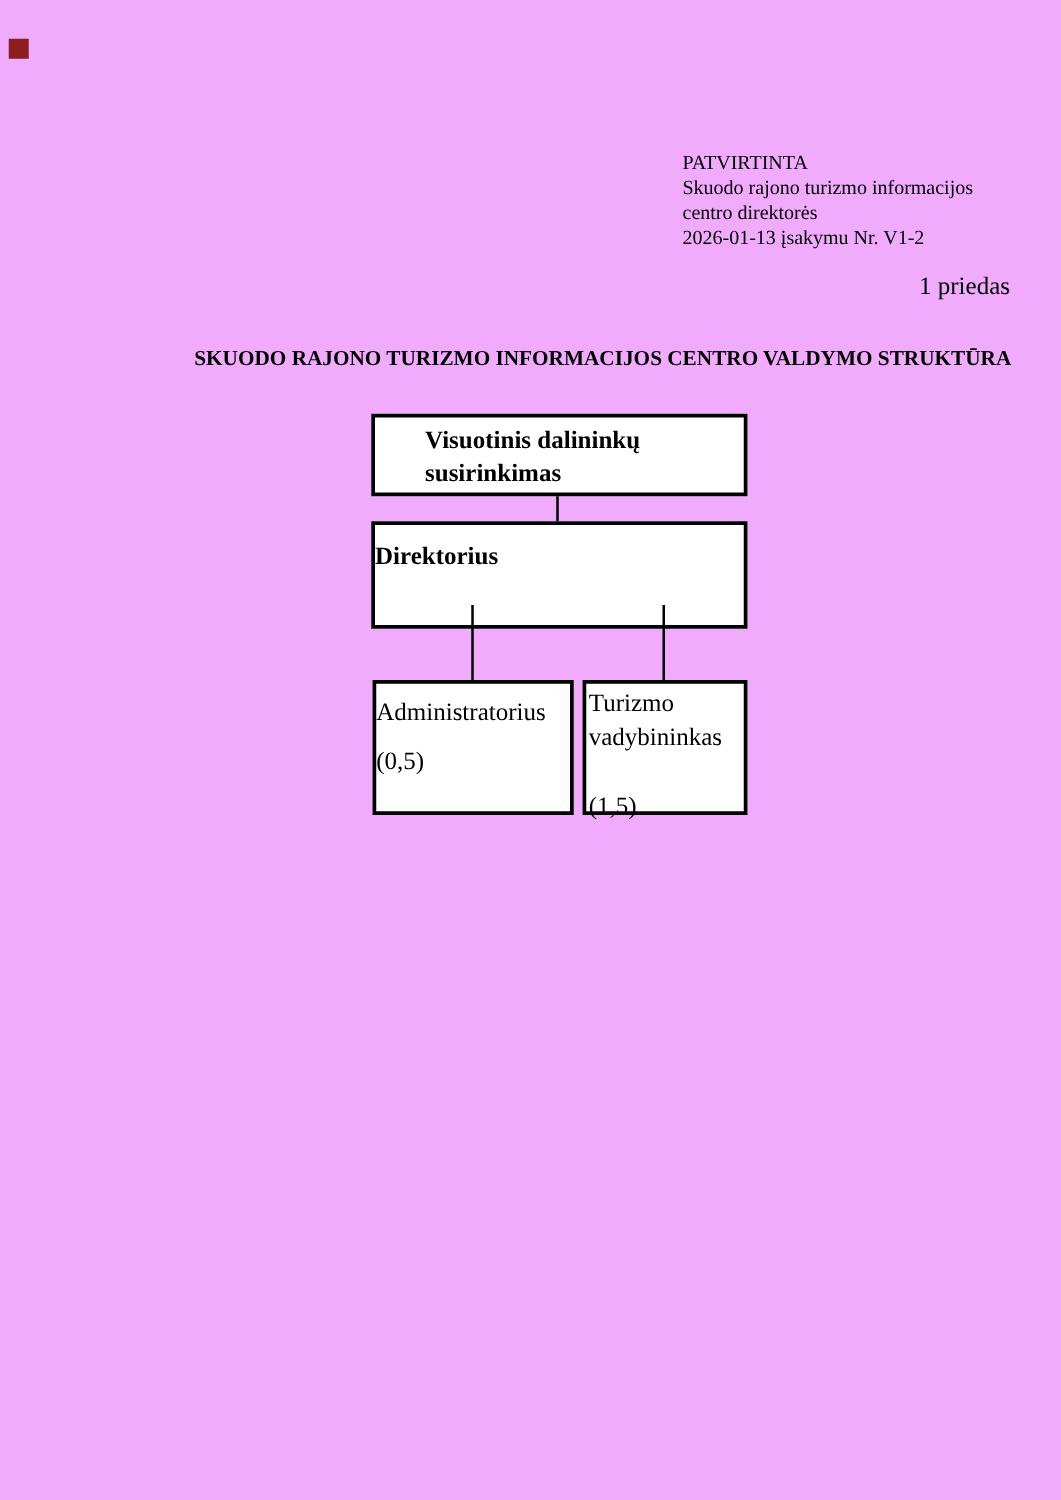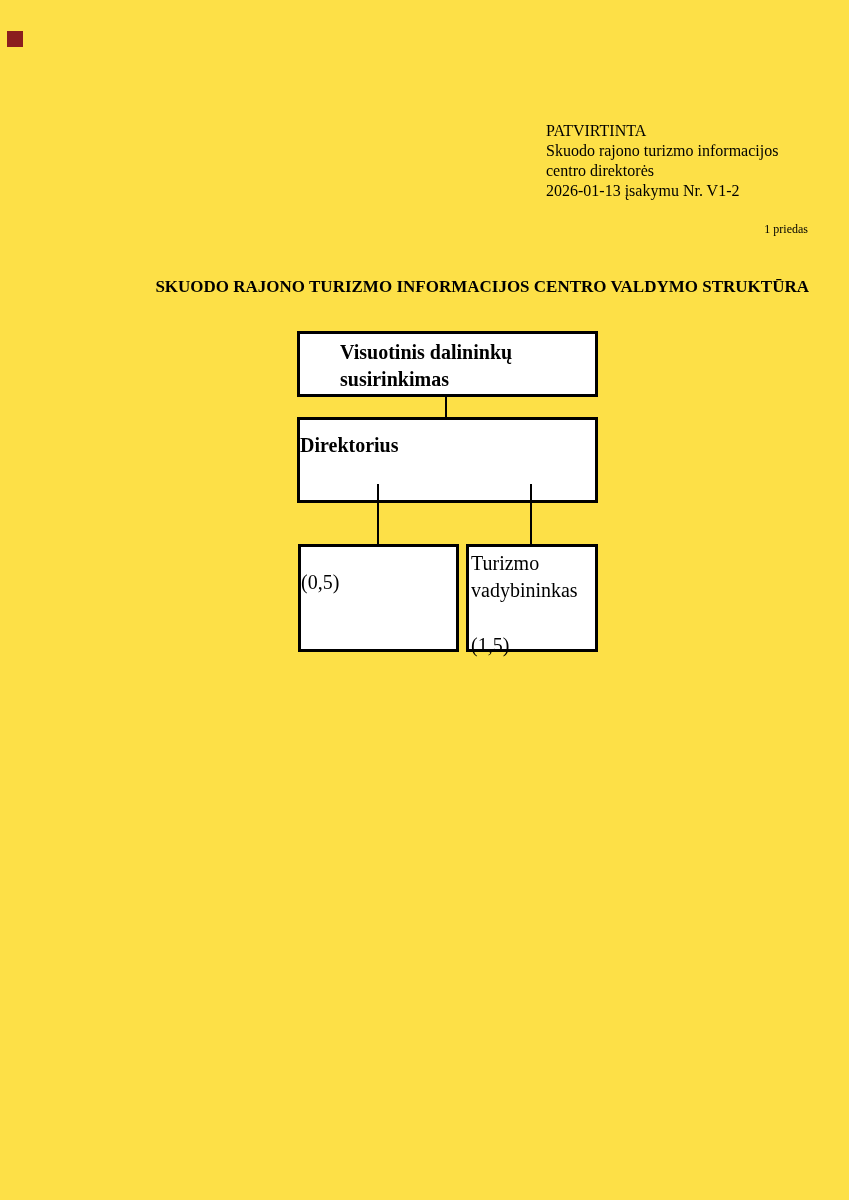--- a/index.html
+++ b/index.html
@@ -4,21 +4,21 @@
 <style>
   html, body {
     margin: 0;
     padding: 0;
     background: #ffffff;
   }
   .page {
     position: relative;
     width: 849px;
     height: 1200px;
-    background: #fde047;
+    background: #f0abfc;
     font-family: "Liberation Serif", serif;
     color: #000000;
     overflow: hidden;
   }
   .corner-marker {
     position: absolute;
     left: 7px;
     top: 31px;
     width: 16px;
     height: 16px;
@@ -29,21 +29,21 @@
     left: 546px;
     top: 121px;
     font-size: 16px;
     line-height: 20px;
     white-space: nowrap;
   }
   .annex {
     position: absolute;
     right: 41px;
     top: 219px;
-    font-size: 12px;
+    font-size: 20px;
     line-height: 20px;
   }
   .doc-title {
     position: absolute;
     left: 121px;
     top: 276px;
     width: 688px;
     margin: 0;
     text-align: right;
     font-size: 17px;
@@ -143,20 +143,21 @@
     <div class="connector conn-root-director"></div>
 
     <div class="org-box box-director">
       <span>Direktorius</span>
     </div>
 
     <div class="connector conn-director-admin"></div>
     <div class="connector conn-director-tourism"></div>
 
     <div class="org-box box-admin">
+      <div>Administratorius</div>
       <div class="count">(0,5)</div>
     </div>
 
     <div class="org-box box-tourism">
       <div>Turizmo vadybininkas</div>
       <div class="count">(1,5)</div>
     </div>
 
   </div>
 

